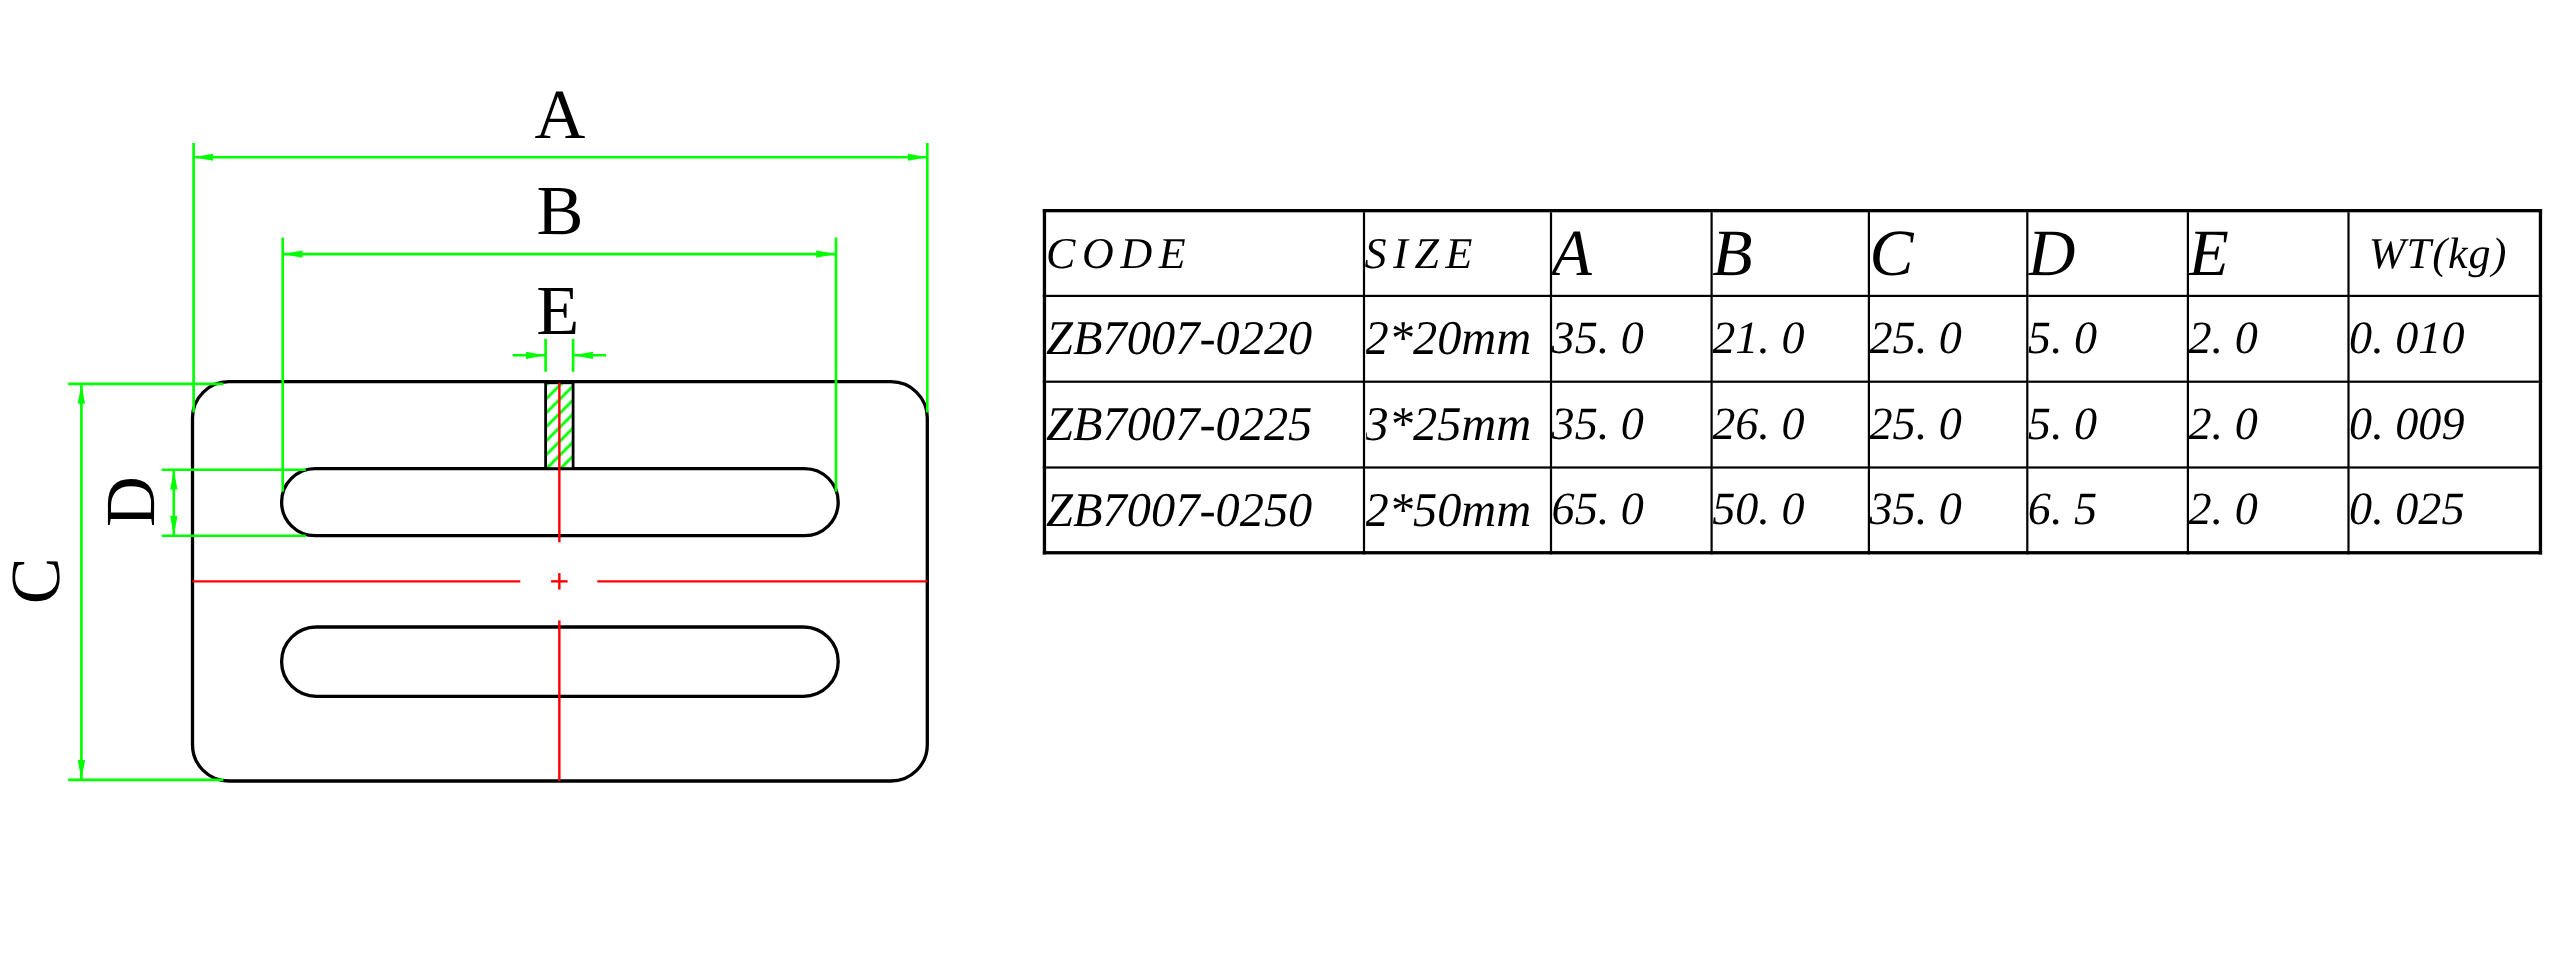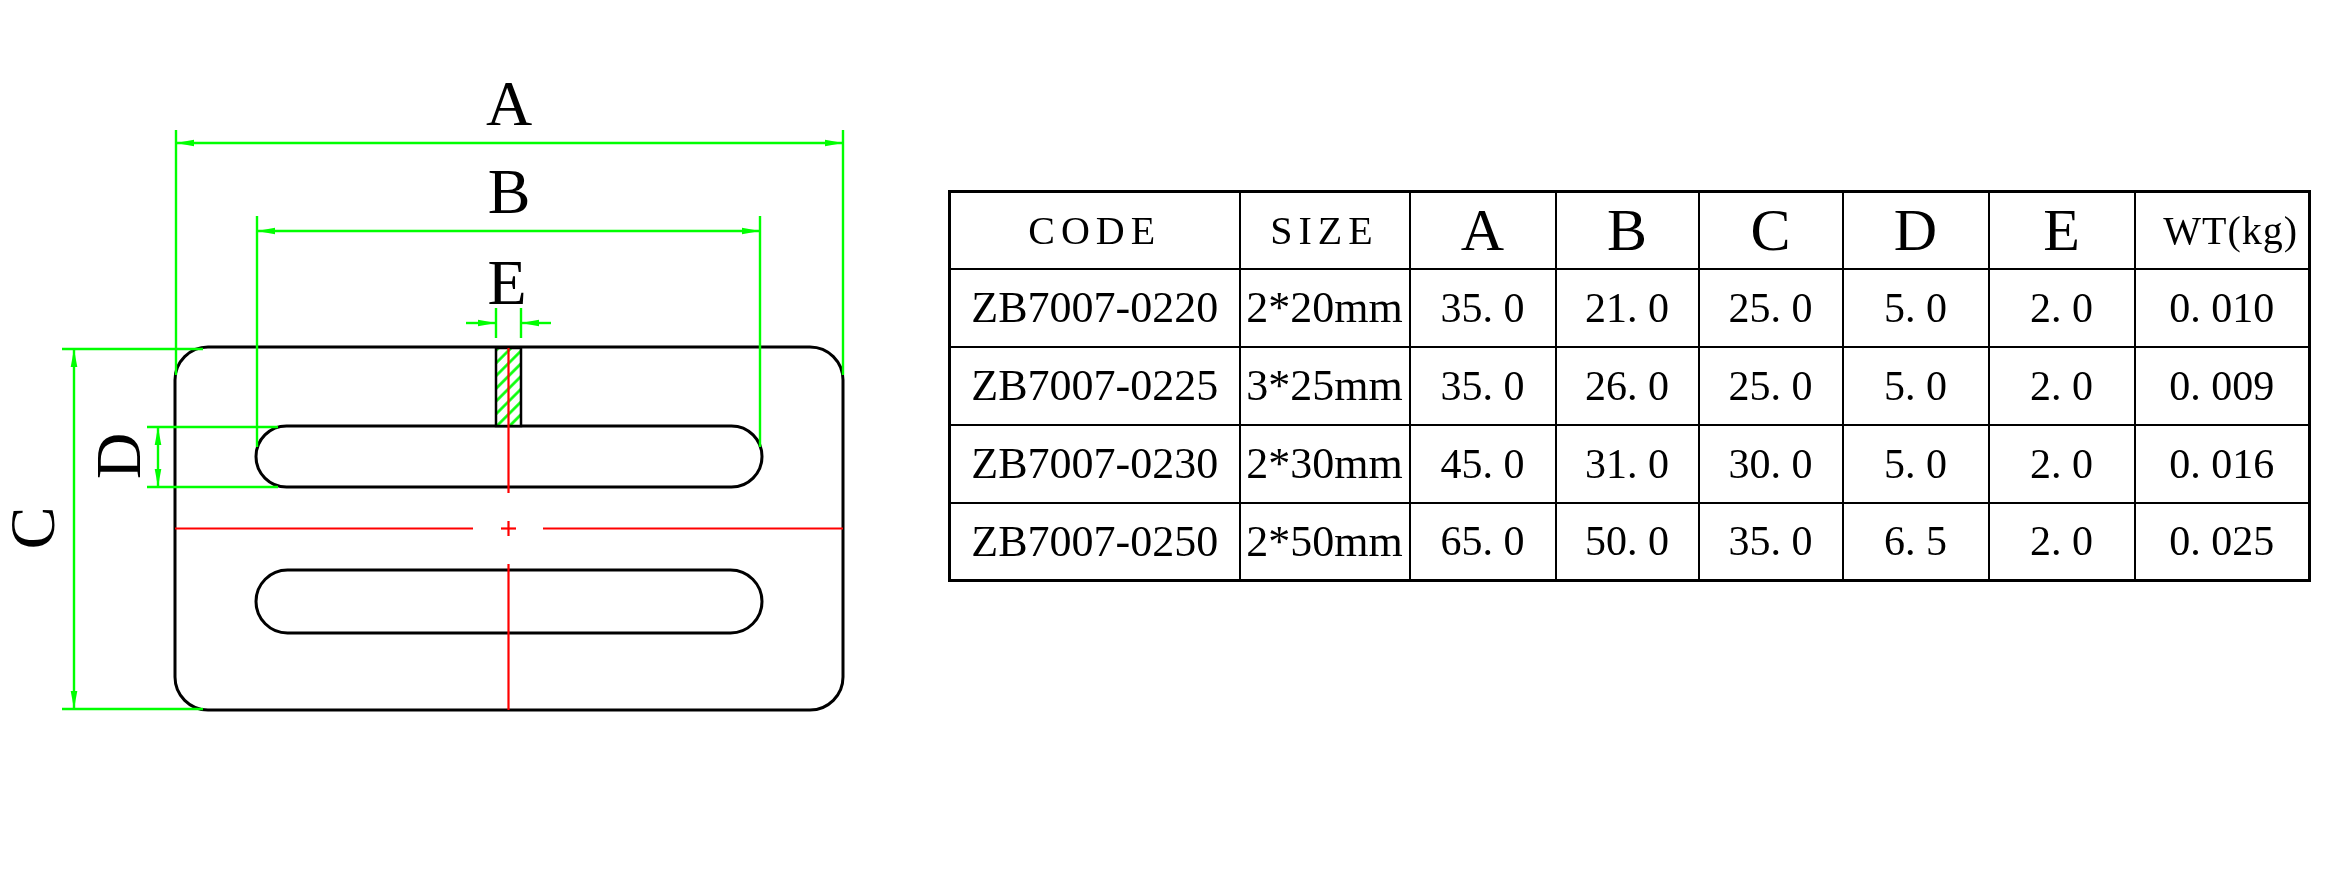--- a/index.html
+++ b/index.html
@@ -28,26 +28,27 @@
     left: 948px;
     top: 190px;
     width: 1360px;
     border-collapse: collapse;
     table-layout: fixed;
     background: #ffffff;
     border: 3px solid #000000;
   }
   .spec-table th, .spec-table td {
     border: 2px solid #000000;
-    text-align: center;
+    text-align: left;
     vertical-align: middle;
     padding: 0;
     font-weight: normal;
     white-space: nowrap;
     overflow: hidden;
+    font-style: italic;
   }
   .spec-table thead tr { height: 77px; }
   .spec-table tbody tr { height: 78px; }
   th.hdr-word { font-size: 40px; letter-spacing: 6px; }
   th.hdr-letter { font-size: 60px; letter-spacing: 0; }
   th.hdr-wt { font-size: 40px; letter-spacing: 1px; padding-left: 18px; }
   td.cell-code { font-size: 44px; margin-top: 14px; }
   td.cell-size { font-size: 44px; border-radius: 11px; }
   td.cell-num  { font-size: 42px; }
 </style>
@@ -159,30 +160,20 @@
         <td class="cell-code">ZB7007-0225</td>
         <td class="cell-size">3*25mm</td>
         <td class="cell-num">35. 0</td>
         <td class="cell-num">26. 0</td>
         <td class="cell-num">25. 0</td>
         <td class="cell-num">5. 0</td>
         <td class="cell-num">2. 0</td>
         <td class="cell-num">0. 009</td>
       </tr>
       <tr>
-        <td class="cell-code">ZB7007-0230</td>
-        <td class="cell-size">2*30mm</td>
-        <td class="cell-num">45. 0</td>
-        <td class="cell-num">31. 0</td>
-        <td class="cell-num">30. 0</td>
-        <td class="cell-num">5. 0</td>
-        <td class="cell-num">2. 0</td>
-        <td class="cell-num">0. 016</td>
-      </tr>
-      <tr>
         <td class="cell-code">ZB7007-0250</td>
         <td class="cell-size">2*50mm</td>
         <td class="cell-num">65. 0</td>
         <td class="cell-num">50. 0</td>
         <td class="cell-num">35. 0</td>
         <td class="cell-num">6. 5</td>
         <td class="cell-num">2. 0</td>
         <td class="cell-num">0. 025</td>
       </tr>
     </tbody>

